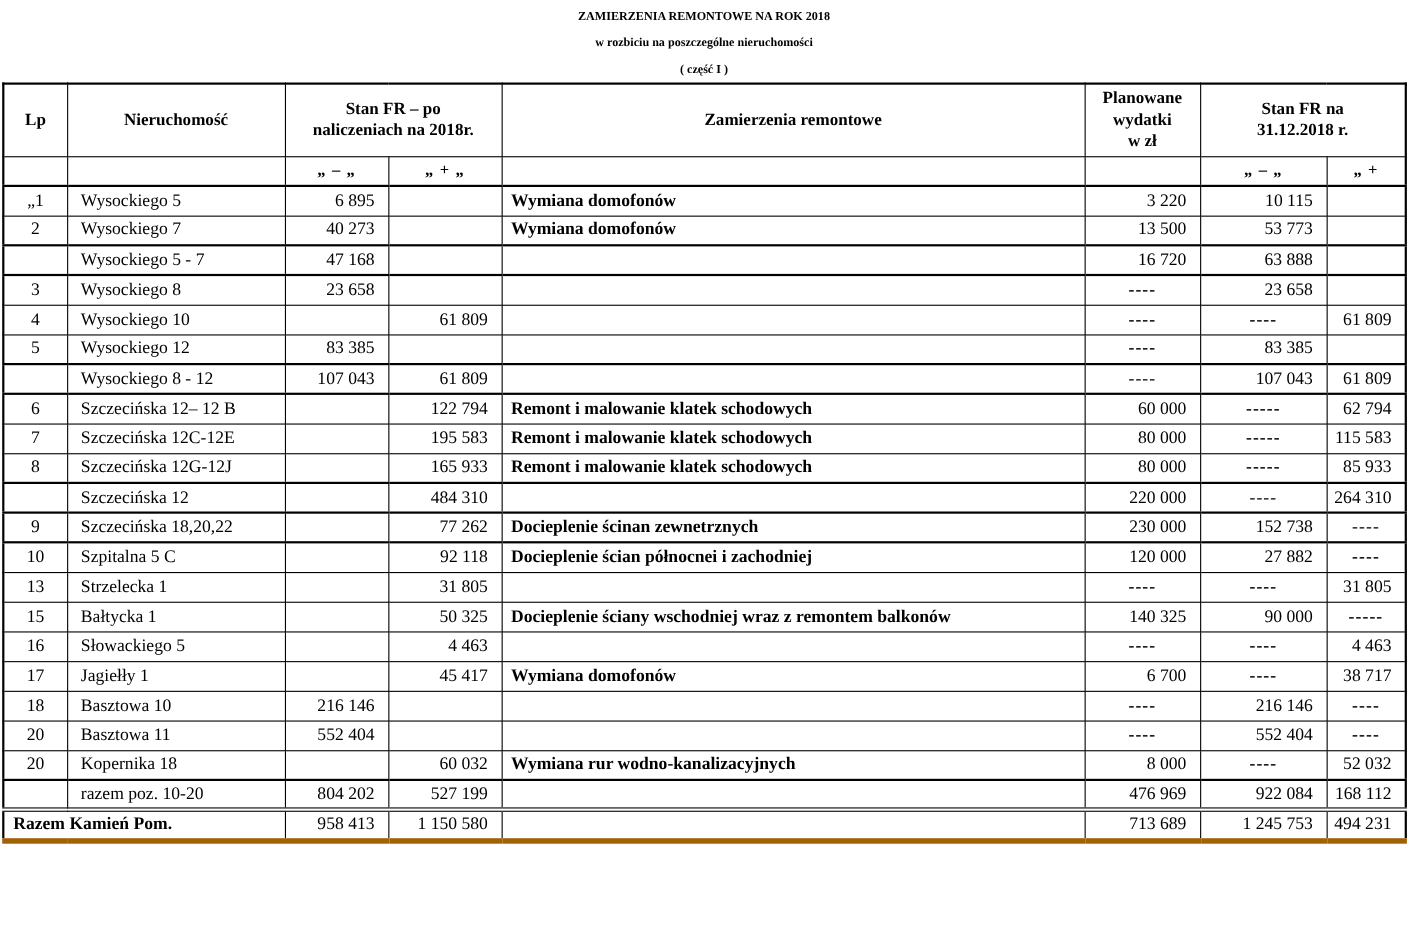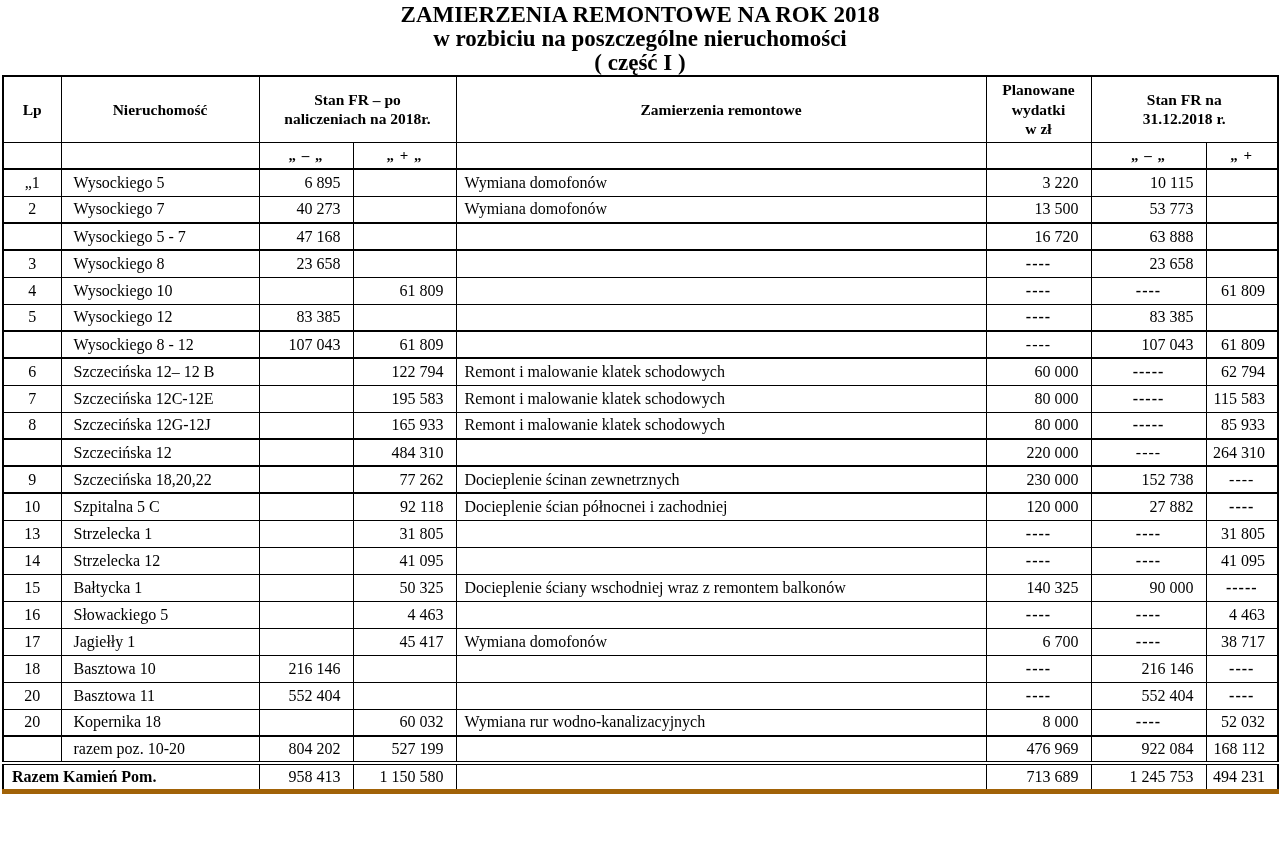--- a/index.html
+++ b/index.html
@@ -5,21 +5,21 @@
   * { box-sizing: border-box; }
   html, body {
     margin: 0; padding: 0;
     width: 1280px; height: 845px;
     background: #ffffff;
     color: #000000;
     font-family: "Liberation Serif", "DejaVu Serif", serif;
     overflow: hidden;
   }
   .doc-title { text-align: center; padding-top: 3px; }
-  .doc-title .t-line { font-weight: bold; font-size: 23px; line-height: 24px; }
+  .doc-title .t-line { font-weight: bold; font-size: 11px; line-height: 24px; }
   table.main-table {
     border-collapse: collapse;
     table-layout: fixed;
     margin-left: 2px;
     border: 2px solid #000;
   }
   th, td {
     border: 1px solid #000;
     overflow: hidden;
     vertical-align: middle;
@@ -32,21 +32,21 @@
     white-space: pre-line;
     line-height: 1.25;
   }
   tr.main-header { height: 66px; }
   tr.sub-header  { height: 27px; }
   tr.sub-header th { font-size: 15px; border-bottom: 2px solid #000; letter-spacing: 1px; }
   tbody tr { height: 27px; }
   tbody td { font-size: 16px; line-height: 1.1; }
   td.lp    { text-align: center; }
   td.name  { text-align: left; padding-left: 12px; margin-top: 28px; }
-  td.works { text-align: left; padding-left: 8px; }
+  td.works { text-align: left; padding-left: 8px; font-weight: bold; }
   td.num   { text-align: right; padding-right: 12px; }
   td.num.dash { text-align: center; padding-right: 0; letter-spacing: 1px; font-weight: bold; }
   tr.bold td.name, tr.bold td.num, tr.bold td.name2 { font-weight: normal; }
   tr.tt td { border-top: 2px solid #000; }
   tr.final { height: 28px; }
   tr.final td { border-top: 4px double #000; border-bottom: 5px solid #a16207; }
   tr.final td.name2 { text-align: left; padding-left: 8px; font-weight: bold; }
 </style>
 </head>
 <body>
@@ -227,30 +227,20 @@
         <td class="lp">13</td>
         <td class="name">Strzelecka 1</td>
         <td class="num"></td>
         <td class="num">31 805</td>
         <td class="works"></td>
         <td class="num dash">----</td>
         <td class="num dash">----</td>
         <td class="num">31 805</td>
       </tr>
       <tr>
-        <td class="lp">14</td>
-        <td class="name">Strzelecka 12</td>
-        <td class="num"></td>
-        <td class="num">41 095</td>
-        <td class="works"></td>
-        <td class="num dash">----</td>
-        <td class="num dash">----</td>
-        <td class="num">41 095</td>
-      </tr>
-      <tr>
         <td class="lp">15</td>
         <td class="name">Bałtycka 1</td>
         <td class="num"></td>
         <td class="num">50 325</td>
         <td class="works">Docieplenie ściany wschodniej wraz z remontem balkonów</td>
         <td class="num">140 325</td>
         <td class="num">90 000</td>
         <td class="num dash">-----</td>
       </tr>
       <tr>

